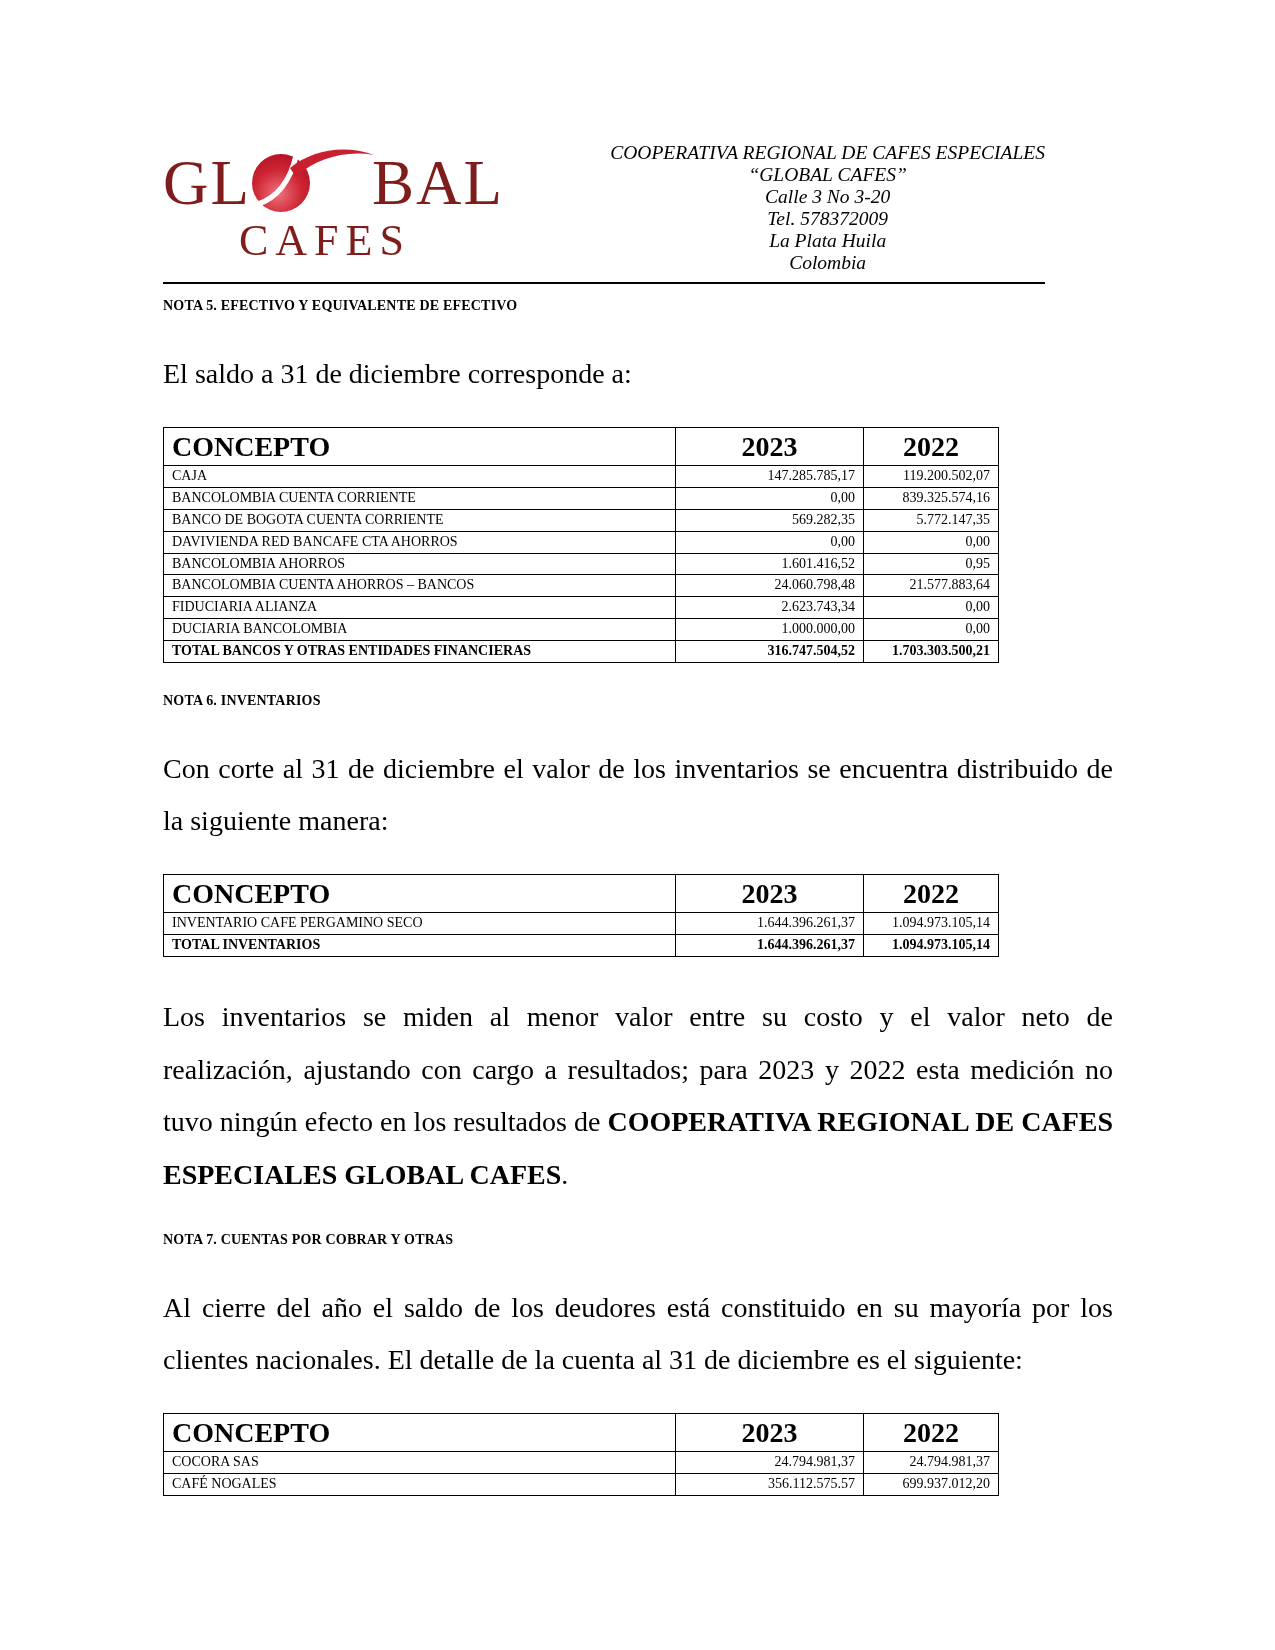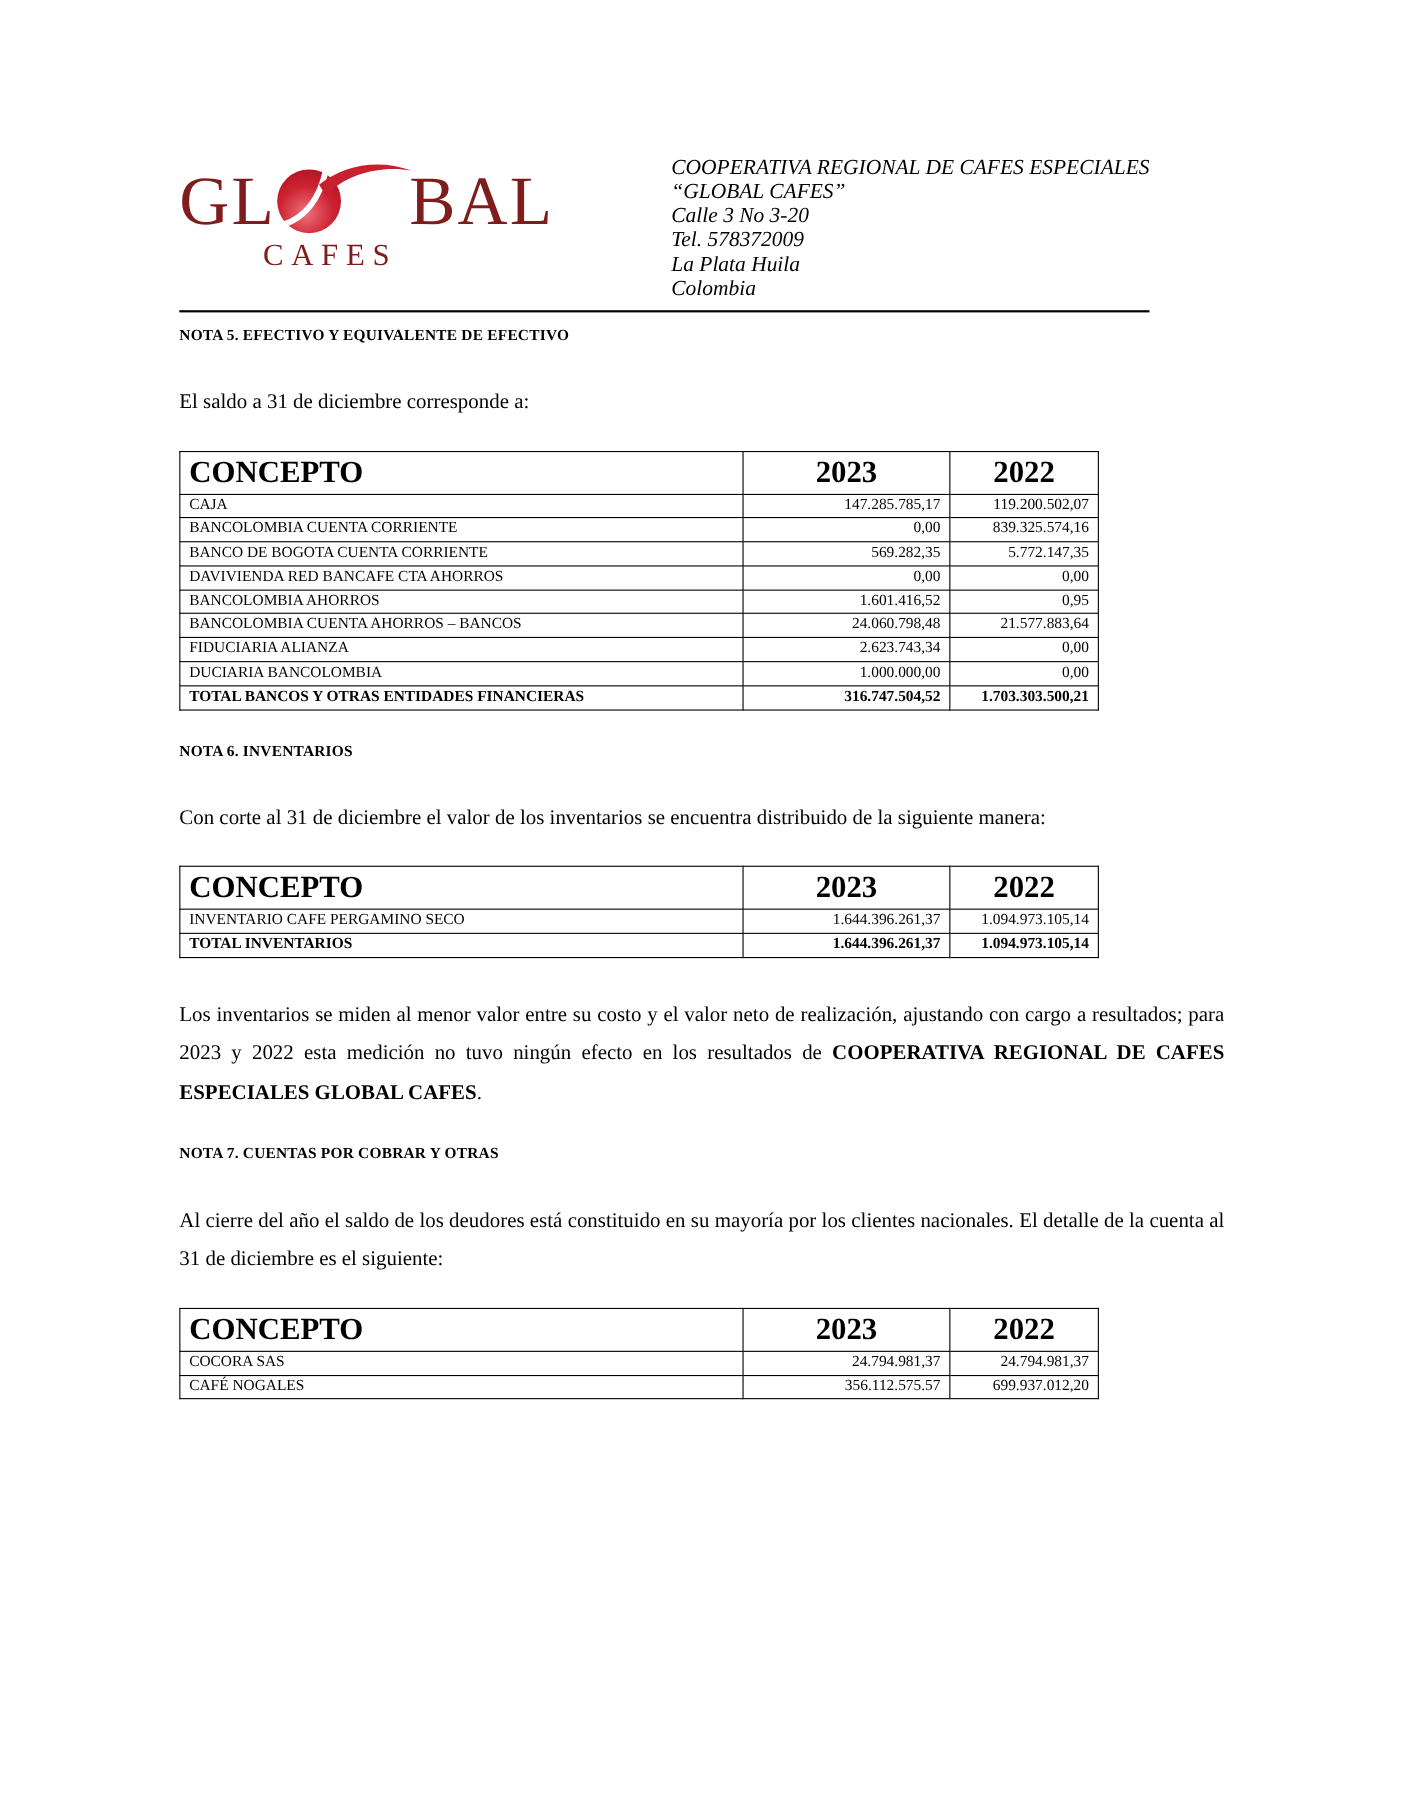--- a/index.html
+++ b/index.html
@@ -8,27 +8,27 @@
     background:#ffffff; overflow:hidden; color:#000;
     font-family:"Liberation Serif","DejaVu Serif",serif;
   }
   .content { padding:138px 160px 0 163px; }
 
   
   .header-row { display:flex; justify-content:space-between; align-items:flex-start; width:882px; }
   .logo { color:#7f1d1d; line-height:1; padding-top:10px; }
   .logo-word { font-size:63px; letter-spacing:2px; white-space:nowrap; }
   .logo-word .bean-svg { vertical-align:-10px; margin:0 -2px 0 -1px; overflow:visible; }
-  .logo-sub { font-size:28px; letter-spacing:7px; margin:4px 0 0 76px; }
-  .company-info { text-align:left; font-style:italic; font-size:19.5px; line-height:1.13; padding-top:4px;margin-left:12px; }
+  .logo-sub { font-size:44px; letter-spacing:7px; margin:4px 0 0 76px; }
+  .company-info { text-align:center; font-style:italic; font-size:19.5px; line-height:1.13; padding-top:4px;margin-left:12px; }
   .header-rule { width:882px; border-top:2.5px solid #000; margin-top:8px; }
 
   
   h2.note-title { font-size:14px; font-weight:bold; margin:30px 0 0 0; letter-spacing:0.2px; }
-  p.body-text { font-size:19px; width:950px; margin:34px 0 0 0; line-height:1.88; }
+  p.body-text { font-size:28px; width:950px; margin:34px 0 0 0; line-height:1.88; }
   p.justify { text-align:justify; }
   .bold-inline { font-weight:bold; }
 
   
   table.fin-table { border-collapse:collapse; width:835px; margin-top:26px; table-layout:fixed; }
   table.fin-table col.c1 { width:512px; }
   table.fin-table col.c2 { width:188px; }
   table.fin-table col.c3 { width:135px; }
   table.fin-table th, table.fin-table td {
     border:1.5px solid #000; font-size:14px; line-height:1.2; padding:2px 8px;

